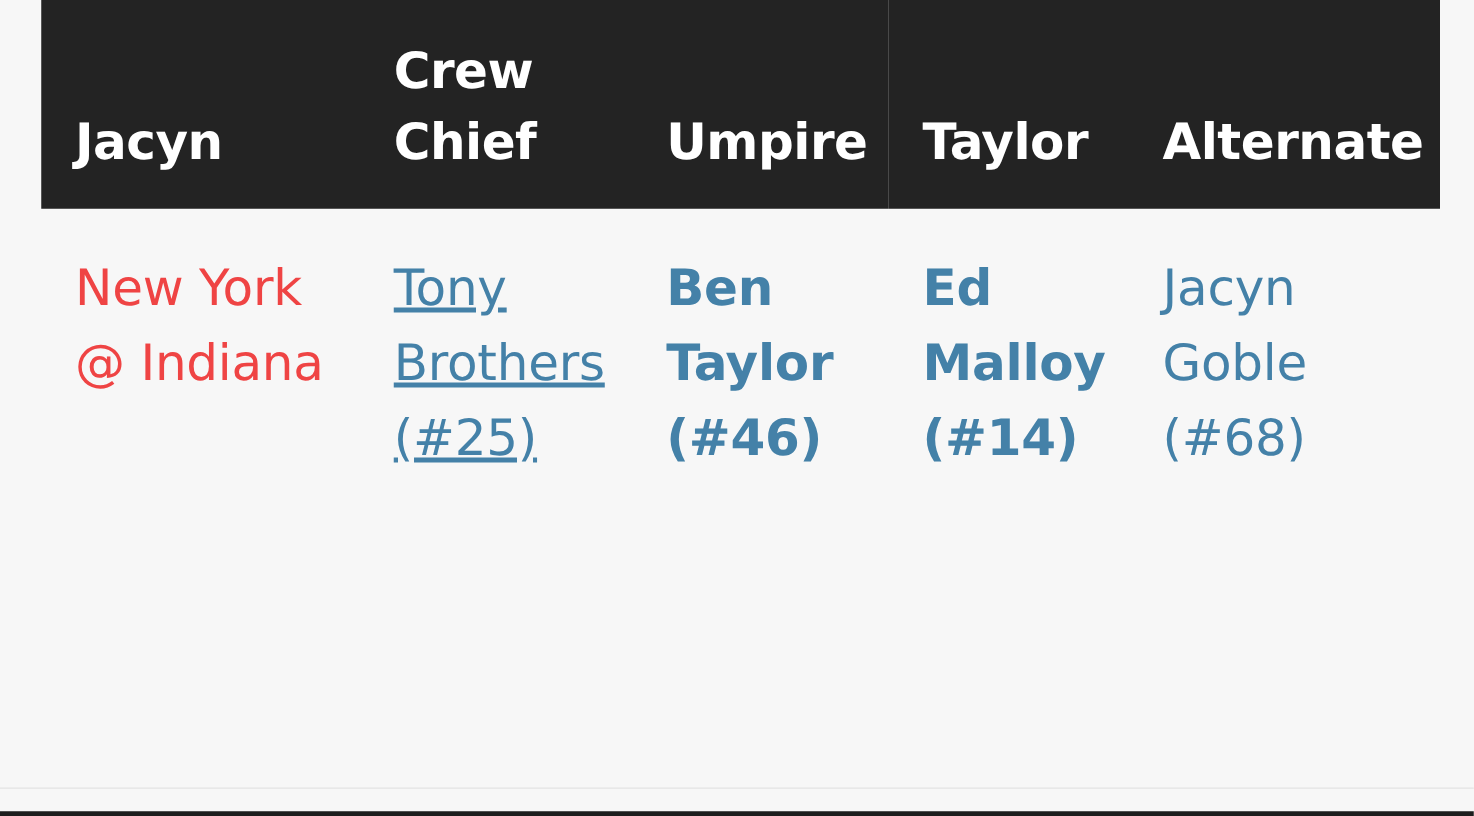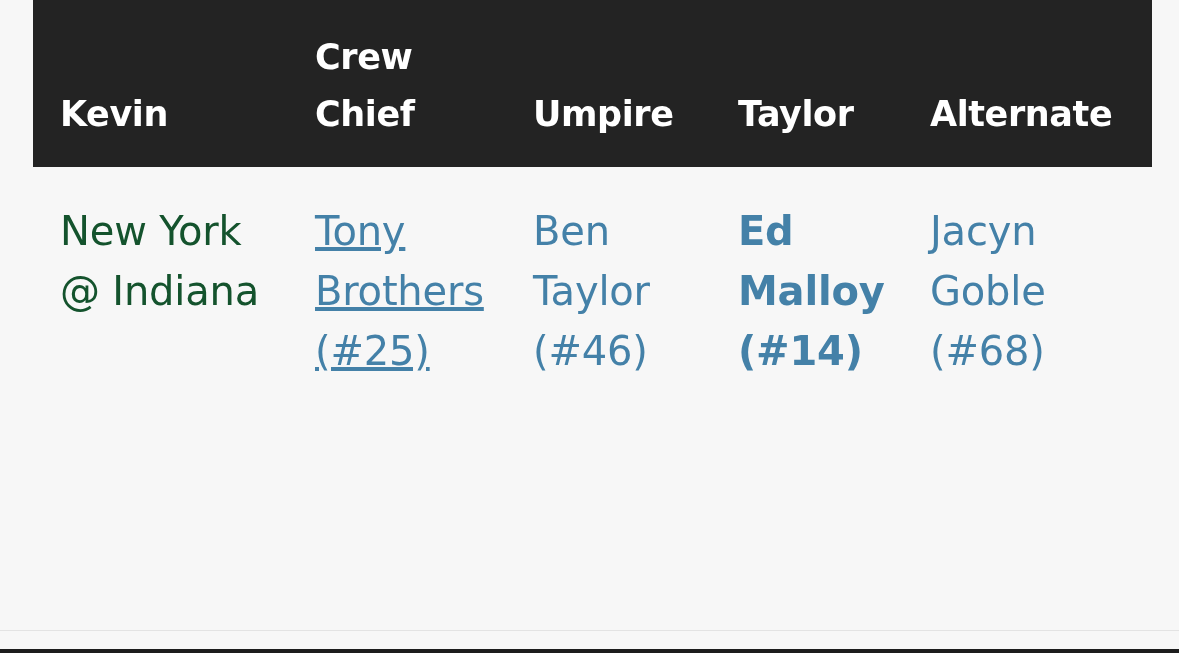--- a/index.html
+++ b/index.html
@@ -23,21 +23,21 @@
     border-collapse: collapse;
     table-layout: fixed;
   }
 
   
   #officials-table thead tr {
     background: #232323;
   }
   #officials-table thead th {
     color: #ffffff;
-    font-size: 35px;
+    font-size: 40px;
     font-weight: bold;
     text-align: left;
     vertical-align: bottom;
     line-height: 57px;
     padding: 0 0 24px 0;
     height: 143px;
     letter-spacing: -0.4px;
     word-break: normal;
     overflow-wrap: break-word;
   }
@@ -71,33 +71,33 @@
     font-size: 0;
   }
   #officials-table tbody tr.data-row td {
     padding-bottom: 0;
   }
   #officials-table tbody tr.data-row:first-child td {
     padding-top: 34px;
   }
 
   .cell-game {
-    color: #14532d;
+    color: #ef4444;
     padding-left: 27px !important;
   }
   .cell-official {
     color: #4481a8;
   }
   .cell-official .official-link {
     color: #4481a8;
     text-decoration: none;
     cursor: pointer;
   }
   td.c-chief   { padding-left: 27px !important; text-decoration: underline; }
-  td.c-referee { padding-left: 25px !important; }
+  td.c-referee { padding-left: 25px !important; font-weight: bold; }
   td.c-umpire  { padding-left: 27px !important; font-weight: bold; }
   td.c-alt     { padding-left: 22px !important; }
 
   
   #bottom-divider {
     position: absolute;
     left: 0;
     top: 630px;
     width: 1179px;
     height: 1px;
@@ -119,21 +119,21 @@
   <colgroup>
     <col class="col-game">
     <col class="col-chief">
     <col class="col-referee">
     <col class="col-umpire">
     <col class="col-alt">
   </colgroup>
 
   <thead>
     <tr>
-      <th class="th-game">Kevin</th>
+      <th class="th-game">Jacyn</th>
       <th class="th-chief">Crew Chief</th>
       <th class="th-referee">Umpire</th>
       <th class="th-umpire">Taylor</th>
       <th class="th-alt">Alternate</th>
     </tr>
   </thead>
 
   <tbody>
     <tr class="data-row">
       <td class="cell-game">New York @ Indiana</td>

